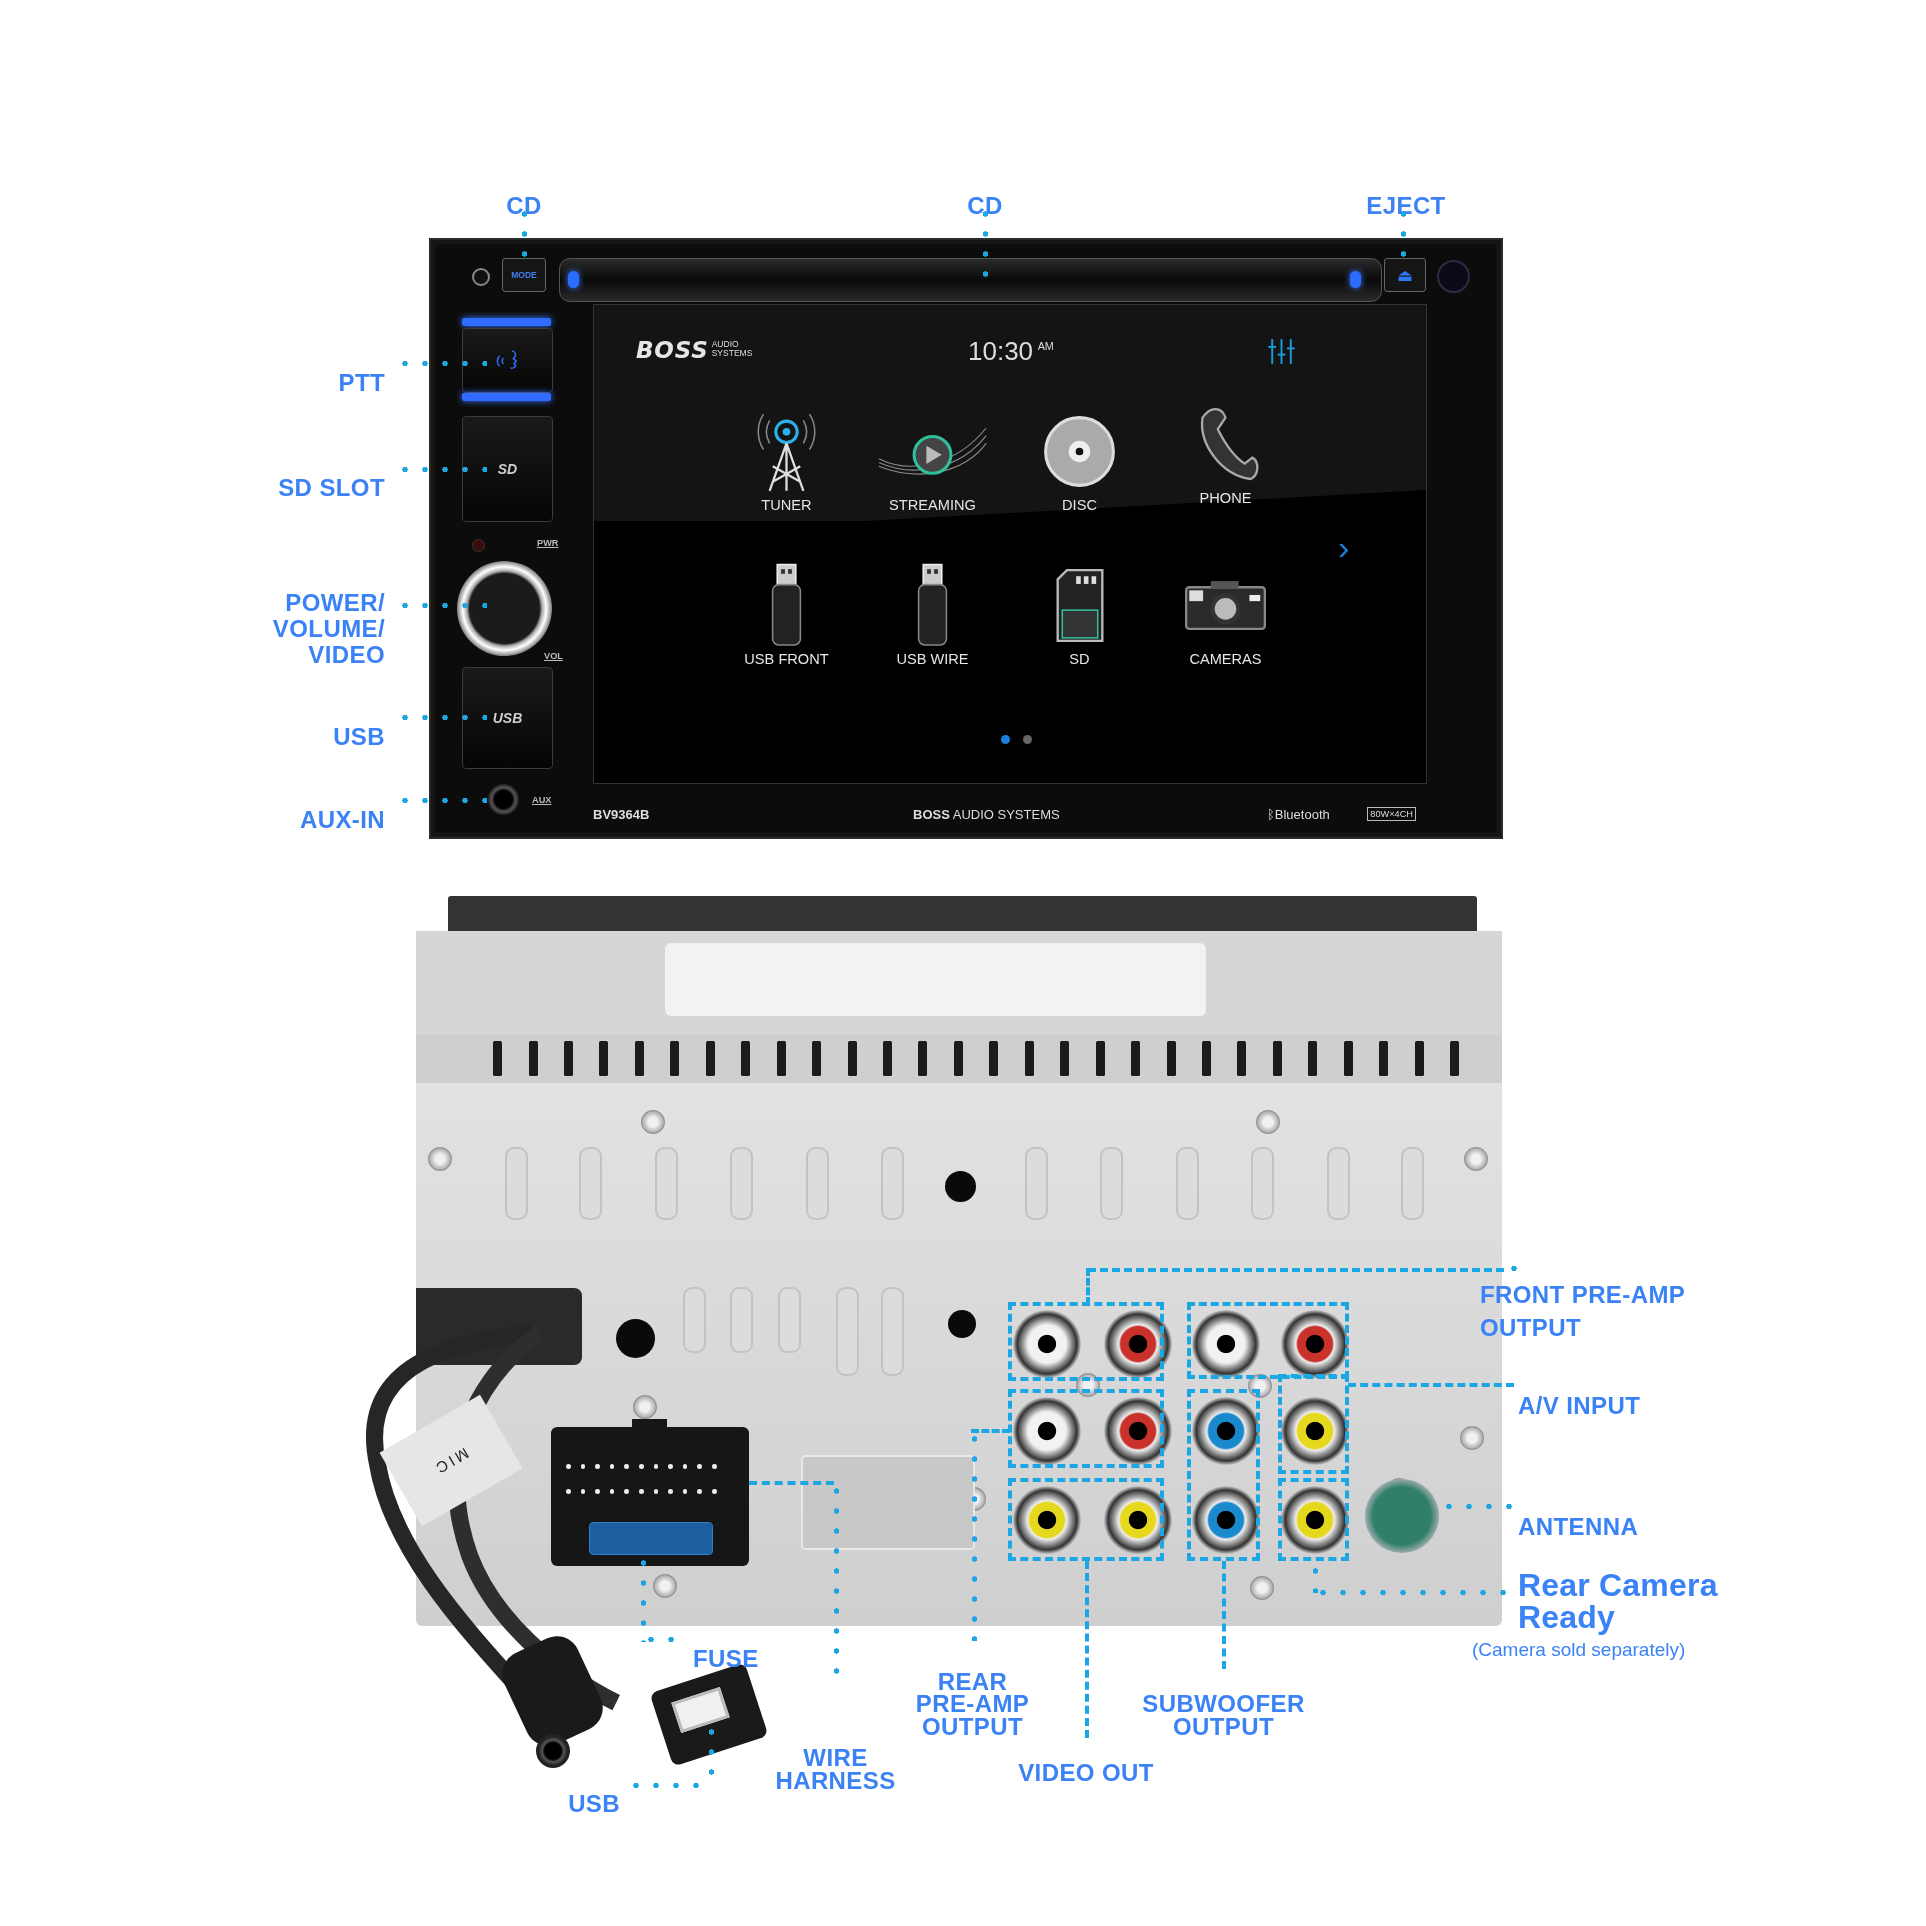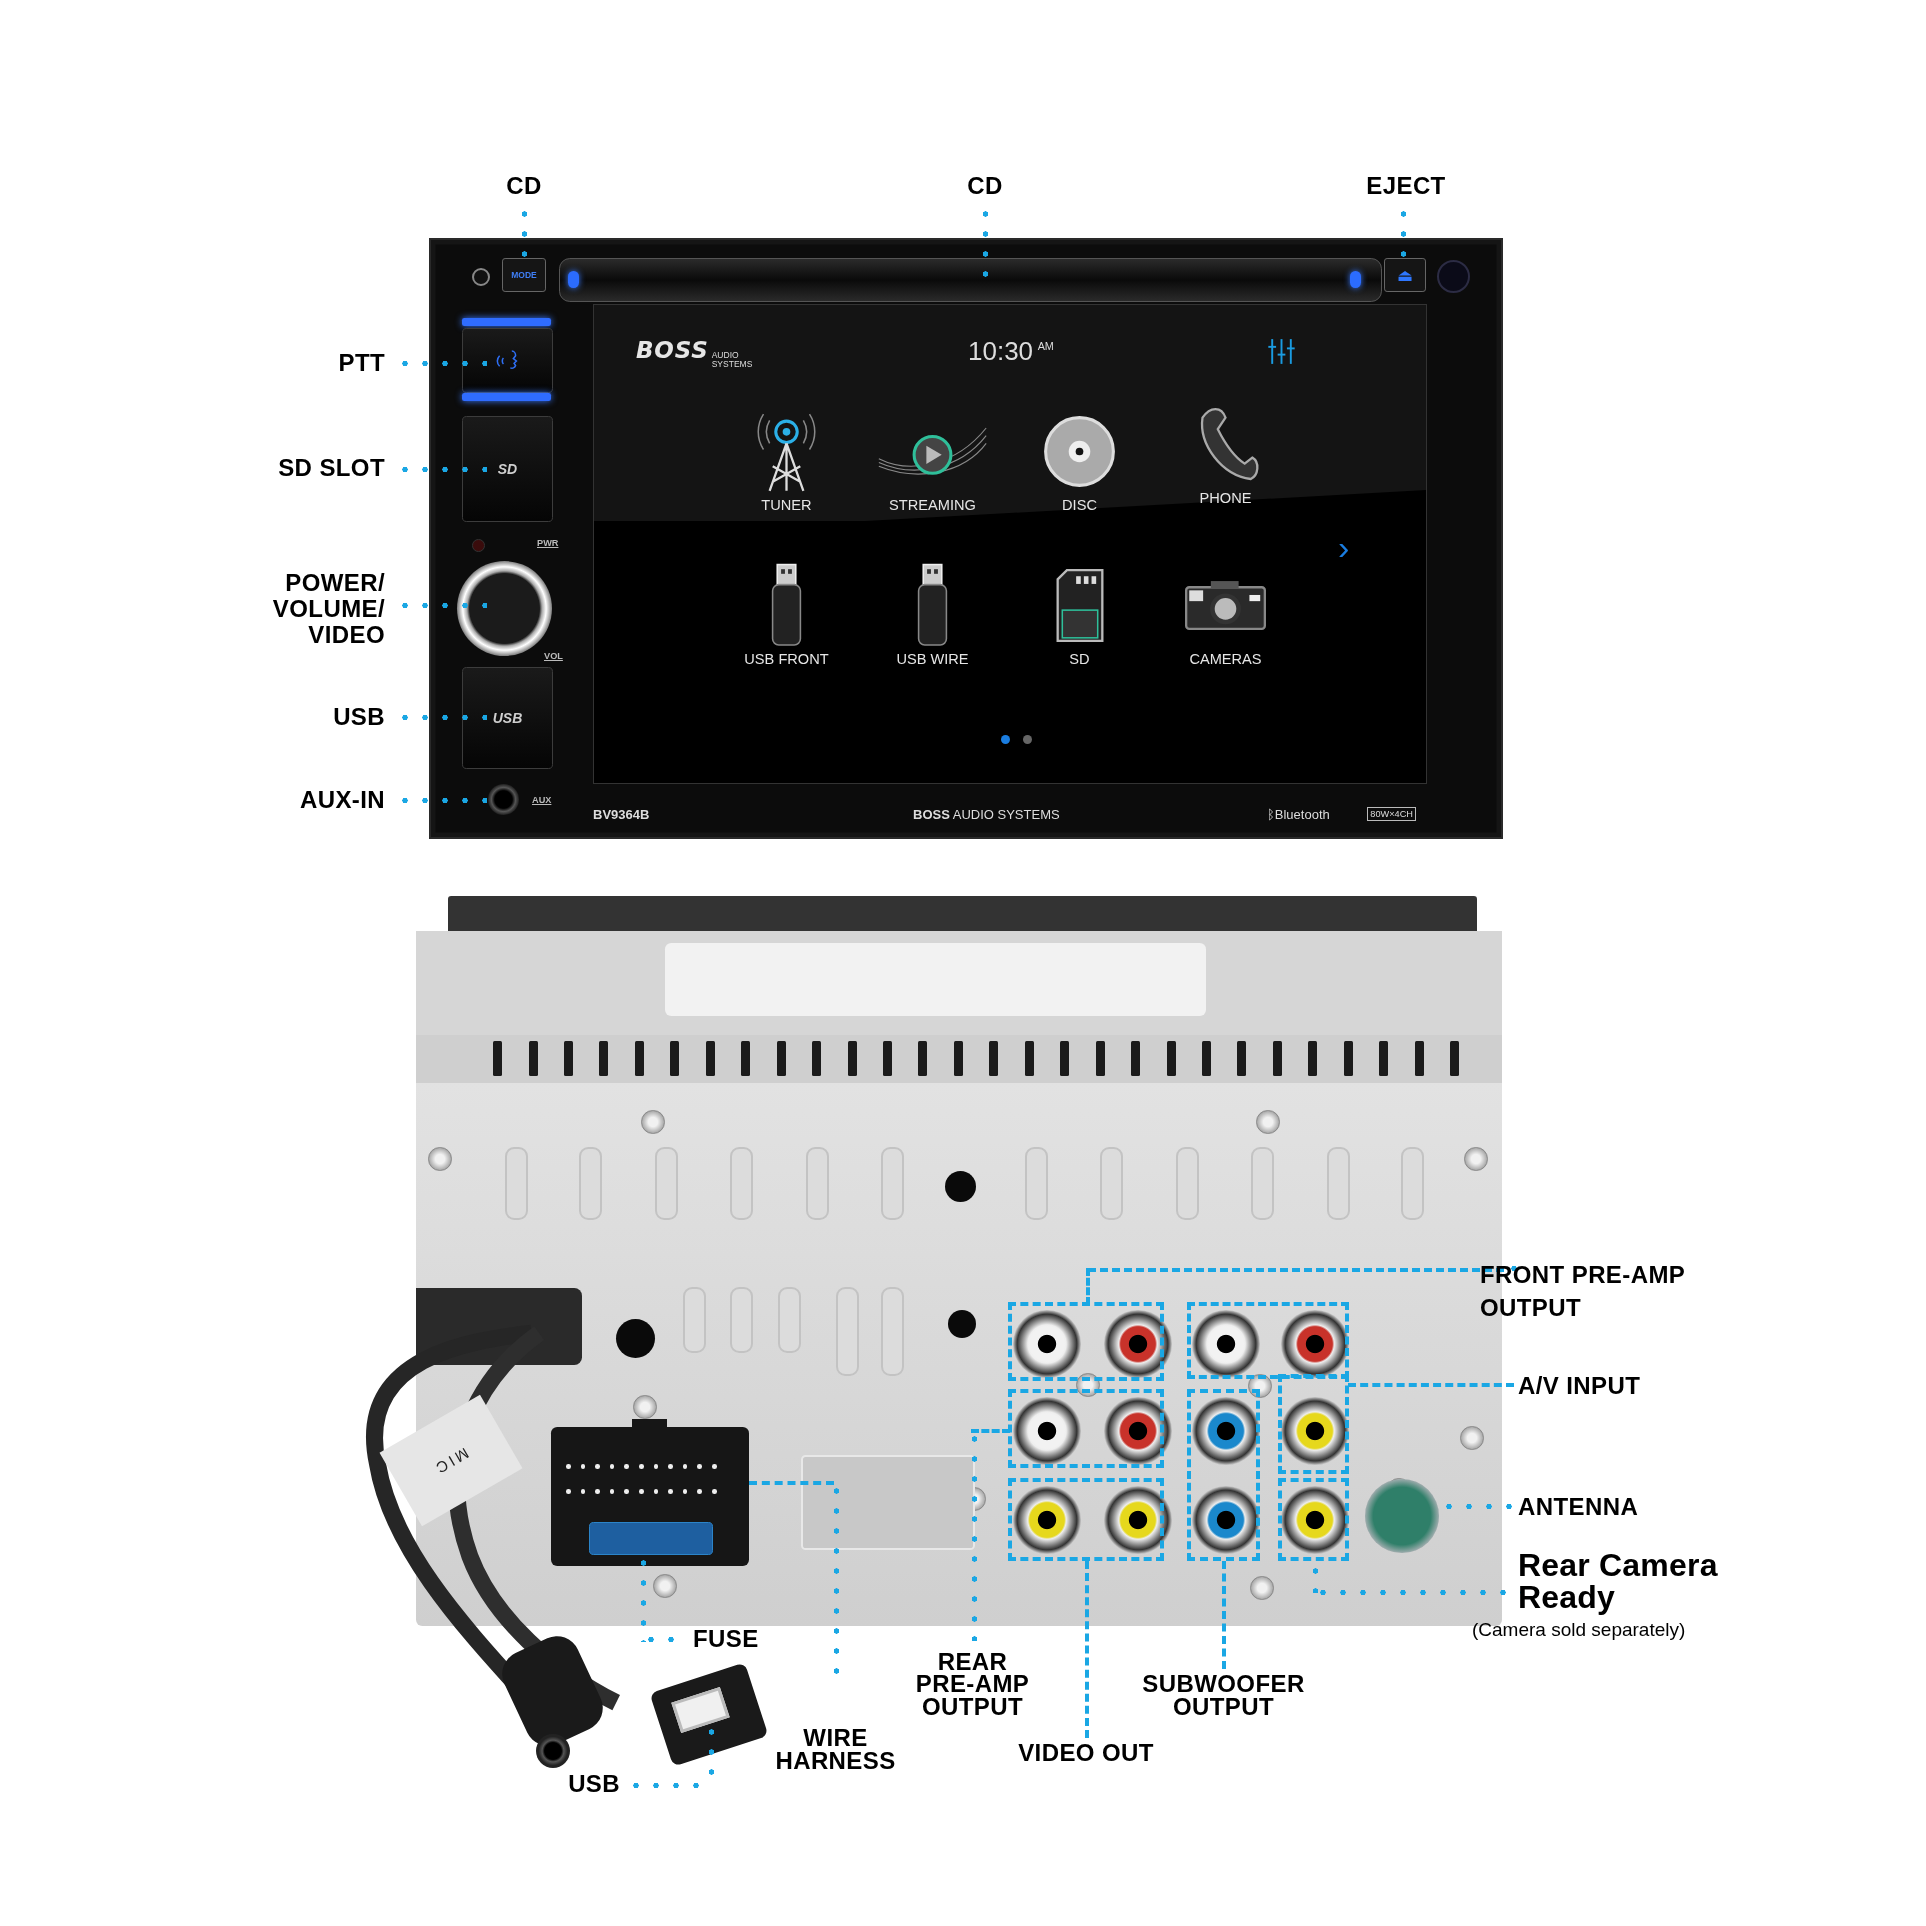--- a/index.html
+++ b/index.html
@@ -1,17 +1,17 @@
 <!DOCTYPE html>
 <html style="font-size:12.3px"><head>
 <meta charset="utf-8">
 <style>
   html, body { margin:0; padding:0; background:#ffffff; }
   body { width:1926px; height:1926px; position:relative; overflow:hidden; font-family:"Liberation Sans", sans-serif; }
-  .lbl { position:absolute; font-family:"Liberation Sans", sans-serif; font-weight:700; color:#000000; font-size:24px; line-height:24px; letter-spacing:0.4px; white-space:pre; }
+  .lbl { position:absolute; font-family:"Liberation Sans", sans-serif; font-weight:700; color:#3b82f6; font-size:24px; line-height:24px; letter-spacing:0.4px; white-space:pre;margin-top:20px; }
   .lbl.r { text-align:right; }
   .lbl.c { text-align:center; }
   .lbl.big { font-size:32px; line-height:32px; letter-spacing:0.2px; }
   .lbl.small { font-size:19px; font-weight:400; line-height:19px; letter-spacing:0; }
   .dh { position:absolute; height:0; border-top:4.6px dashed #1aa7e4; }
   .dv { position:absolute; width:0; border-left:4.6px dashed #1aa7e4; }
   .dotted-h { position:absolute; height:4.6px; background-image:radial-gradient(circle, #1aa7e4 2.5px, transparent 2.8px); background-size:20px 4.6px; background-repeat:repeat-x; }
   .dotted-v { position:absolute; width:4.6px; background-image:radial-gradient(circle, #1aa7e4 2.5px, transparent 2.8px); background-size:4.6px 20px; background-repeat:repeat-y; }
   .box { position:absolute; border:4.6px dashed #1aa7e4; box-sizing:border-box; }
 
@@ -28,21 +28,21 @@
   .knob { position:absolute; left:457px; top:561px; width:95px; height:95px; border-radius:50%; background:radial-gradient(circle, #1b1b1b 52%, #aaa 56%, #fff 62%, #888 70%, #222 76%); }
   .aux-jack { position:absolute; left:488px; top:784px; width:31px; height:31px; border-radius:50%; background:radial-gradient(circle, #000 40%, #555 55%, #222 70%); }
   .tiny { position:absolute; color:#bbb; font-size:9.2px; font-weight:700;text-decoration:underline; }
   .pwr-led { position:absolute; left:472px; top:539px; width:10.8px; height:10.8px; border-radius:50%; background:#3a0c0c; border:1.5px solid #333; }
 
   .screen { position:absolute; left:593px; top:304px; width:832px; height:478px; background:#141414; overflow:hidden; border:1.5px solid #333; }
   .screen .lower { position:absolute; left:0; right:0; bottom:0; height:262px; background:#000; }
   .screen .wedge { position:absolute; left:0; top:185px; width:0; height:0; border-right:832px solid #000; border-top:46px solid transparent; }
   .brand { position:absolute; left:42px; top:32px; color:#e6e6e6; }
   .brand .b1 { font-family:"DejaVu Sans", sans-serif; font-weight:900; font-size:23px; letter-spacing:0.8px; font-style:italic; }
-  .brand .b2 { display:inline-block; font-size:8.5px; line-height:8.5px; vertical-align:top; margin-left:3.1px; margin-top:14px; color:#ddd; }
+  .brand .b2 { display:inline-block; font-size:8.5px; line-height:8.5px; vertical-align:top; margin-left:3.1px; margin-top:3px; color:#ddd; }
   .clock { position:absolute; left:374px; top:31px; color:#ddd; font-size:26px; }
   .clock sup { font-size:10.8px; margin-left:4.6px; }
   .eq-icon { position:absolute; left:672px; top:31px; width:31px; height:31px; }
   .app { position:absolute; width:123px; text-align:center; color:#e6e6e6; font-size:14.6px; }
   .app .ico { height:92px; display:flex; align-items:center; justify-content:center; }
   .next-arrow { position:absolute; left:744px; top:223px; color:#1a7de0; font-size:34px; }
   .page-dots { position:absolute; left:401px; top:428px; }
   .page-dots span { display:inline-block; width:9.2px; height:9.2px; border-radius:50%; margin:0 6.2px; }
   .bezel-bottom { position:absolute; left:593px; top:807px; width:832px; height:20px; color:#ddd; font-size:13px; }
 

